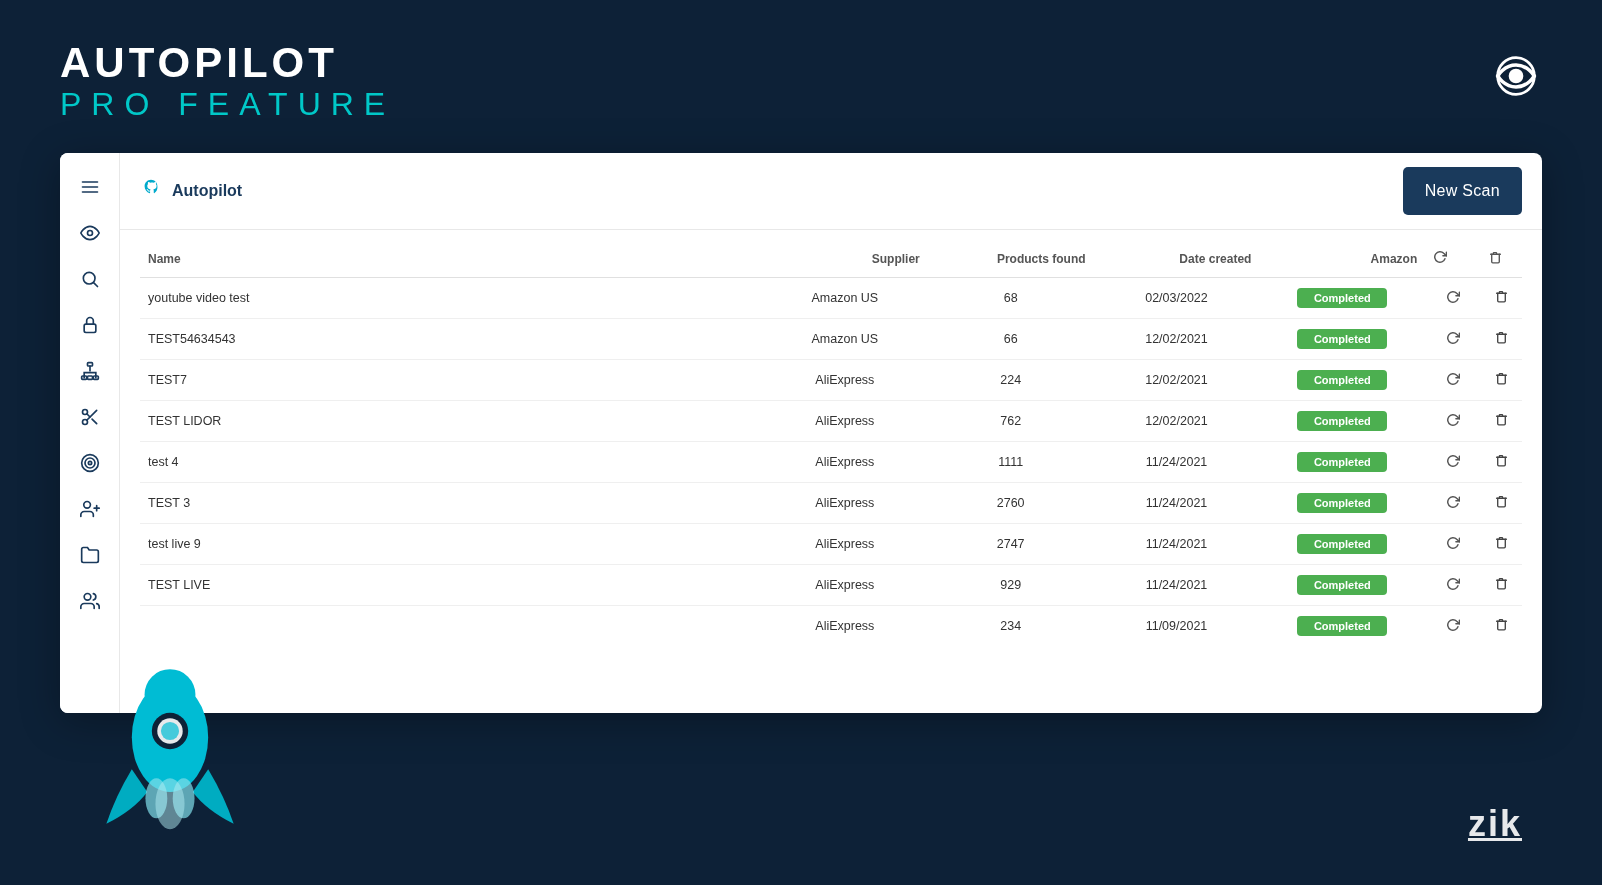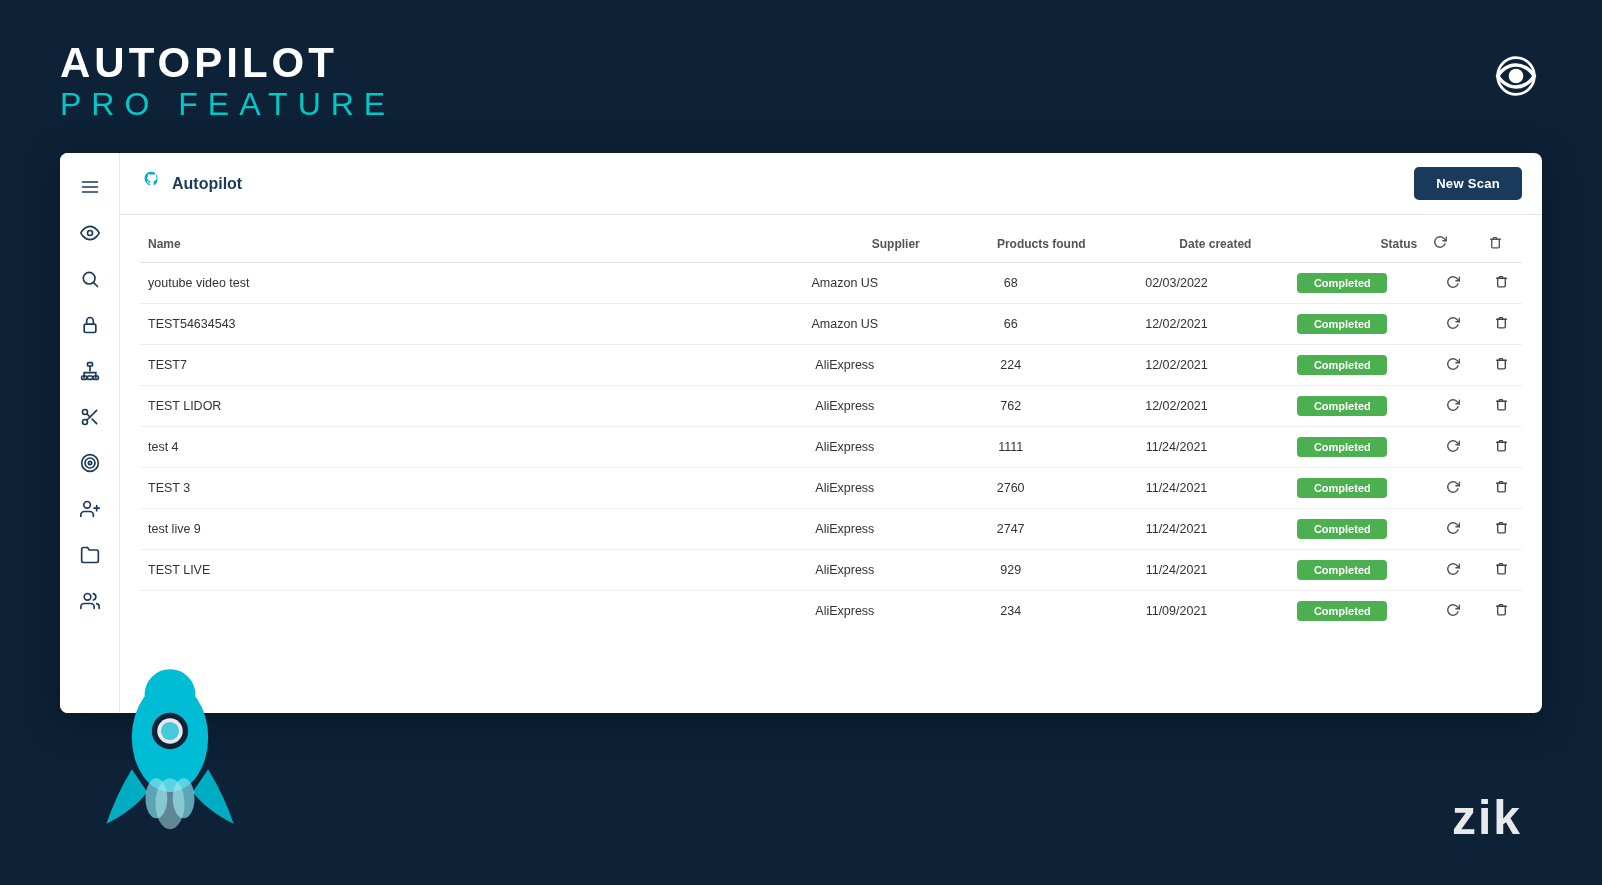--- a/index.html
+++ b/index.html
@@ -102,23 +102,23 @@
     .topbar-title {
       font-size: 16px;
       font-weight: 600;
       color: #1a3a5c;
     }
     .new-scan-btn {
       background: #1a3a5c;
       color: #ffffff;
       border: none;
       border-radius: 5px;
-      padding: 9px 22px;
-      font-size: 13px;
-      font-weight: 700;
+      padding: 15px 22px;
+      font-size: 16px;
+      font-weight: 400;
       cursor: pointer;
       letter-spacing: 0.3px;
     }
 
     
     .table-wrapper {
       padding: 10px 20px;
     }
     table {
       width: 100%;
@@ -176,25 +176,26 @@
     .rocket-svg {
       width: 180px;
       height: 200px;
     }
 
     
     .zik-brand {
       position: absolute;
       bottom: 40px;
       right: 80px;
-      font-size: 48px;
+      font-size: 36px;
       font-weight: 700;
       color: #ffffff;
       letter-spacing: 2px;
       opacity: 0.9;
+      text-decoration: underline;
     }
 
     
     .col-name { width: 45%; margin-left: 40px; }
     .col-supplier { width: 12%; }
     .col-products { width: 12%; }
     .col-date { width: 12%; }
     .col-status { width: 12%; }
     .col-refresh { width: 4%; }
     .col-delete { width: 3%; }
@@ -318,21 +319,21 @@
     </div>
 
     <div class="table-wrapper">
       <table>
         <thead>
           <tr>
             <th class="col-name">Name</th>
             <th class="col-supplier center">Supplier</th>
             <th class="col-products center">Products found</th>
             <th class="col-date center">Date created</th>
-            <th class="col-status center">Status</th>
+            <th class="col-status center">Amazon</th>
             <th class="col-refresh">
               <svg width="14" height="14" viewBox="0 0 24 24" fill="none" stroke="#555" stroke-width="2.5" stroke-linecap="round">
                 <polyline points="23 4 23 10 17 10"></polyline>
                 <path d="M20.49 15a9 9 0 1 1-2.12-9.36L23 10"></path>
               </svg>
             </th>
             <th class="col-delete">
               <svg width="13" height="13" viewBox="0 0 24 24" fill="none" stroke="#555" stroke-width="2.5" stroke-linecap="round">
                 <polyline points="3 6 5 6 21 6"></polyline>
                 <path d="M19 6v14a2 2 0 0 1-2 2H7a2 2 0 0 1-2-2V6m3 0V4a1 1 0 0 1 1-1h4a1 1 0 0 1 1 1v2"></path>

